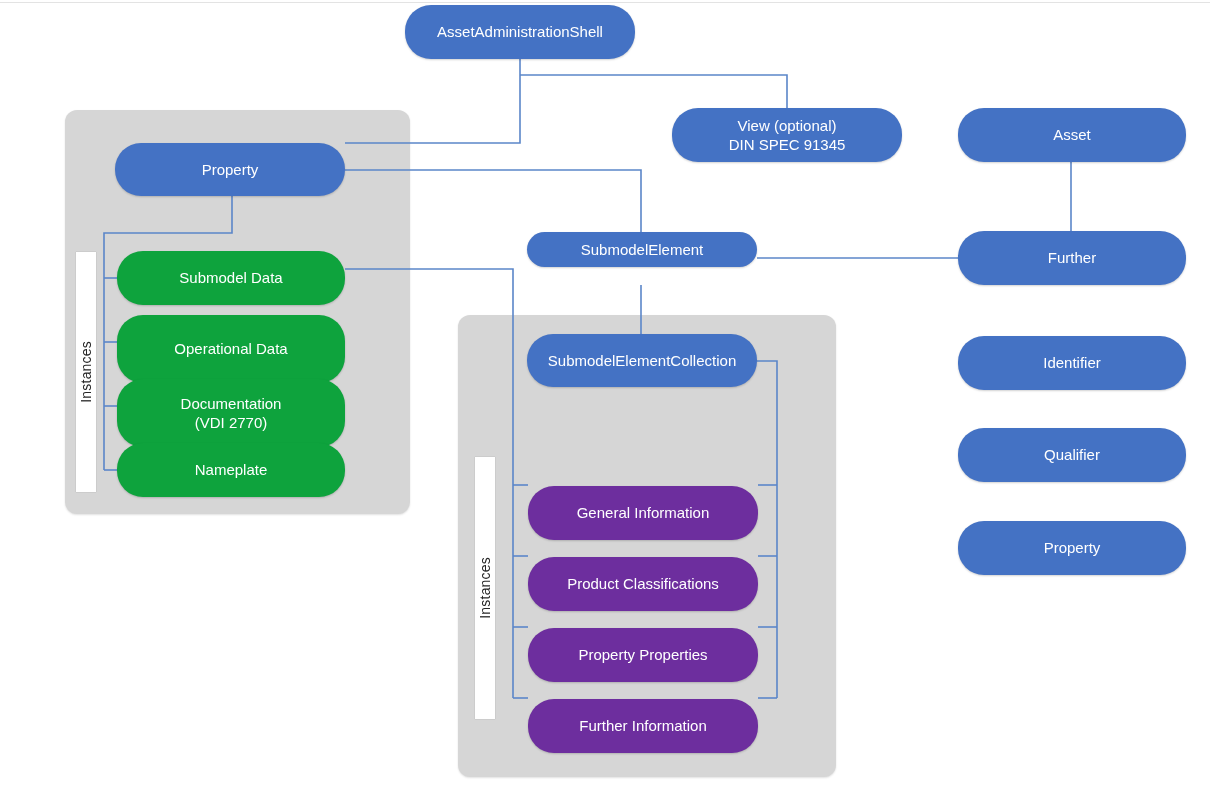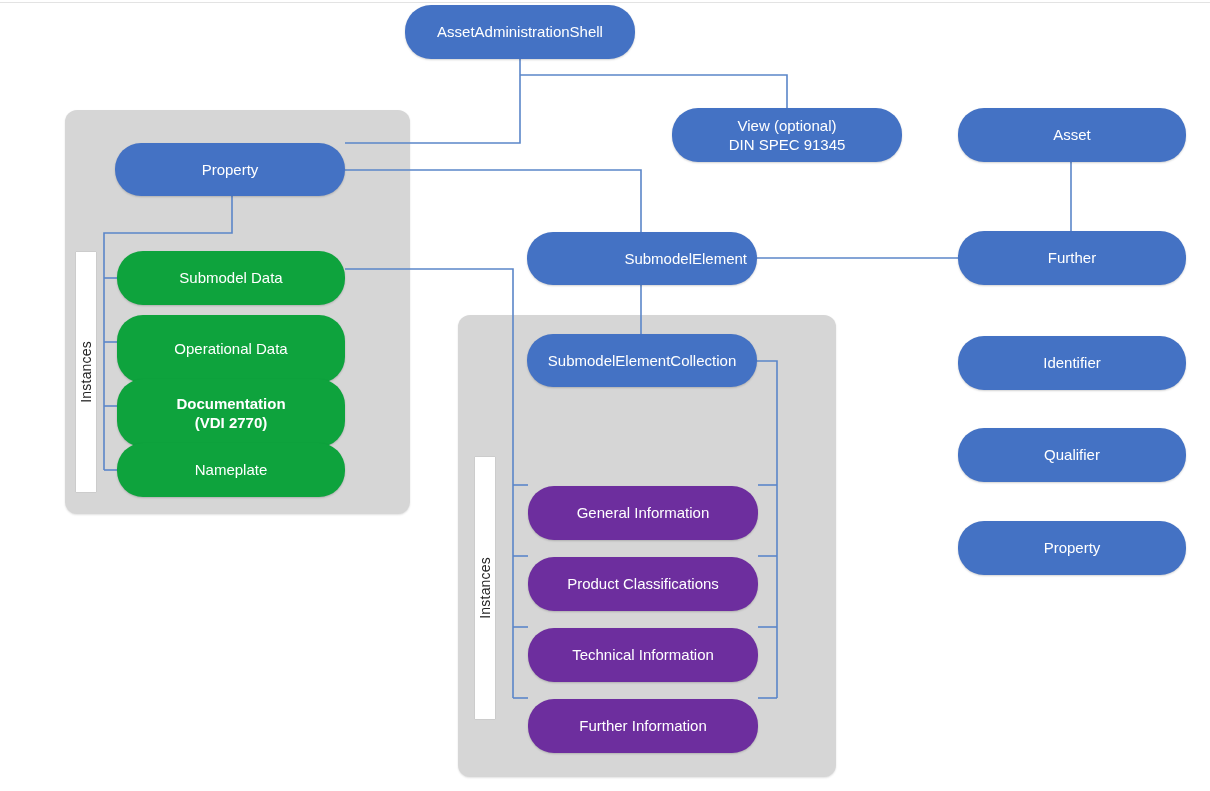--- a/index.html
+++ b/index.html
@@ -157,49 +157,49 @@
   </div>
 
   <div class="node green" style="left:117px; top:251px; width:228px; height:54px;">
     <span>Submodel Data</span>
   </div>
 
   <div class="node green" style="left:117px; top:315px; width:228px; height:68px;">
     <span>Operational Data</span>
   </div>
 
-  <div class="node green" style="left:117px; top:379px; width:228px; height:68px;font-weight:bold;">
+  <div class="node green" style="left:117px; top:379px; width:228px; height:68px;">
     <span class="lines">
       <span class="l1">Documentation</span>
       <span class="l2">(VDI 2770)</span>
     </span>
   </div>
 
   <div class="node green" style="left:117px; top:443px; width:228px; height:54px;">
     <span>Nameplate</span>
   </div>
 
-  <div class="node blue" style="left:527px; top:232px; width:230px; height:53px;justify-content:flex-end;">
+  <div class="node blue" style="left:527px; top:232px; width:230px; height:35px;">
     <span>SubmodelElement</span>
   </div>
 
   <div class="node blue" style="left:527px; top:334px; width:230px; height:53px;">
     <span>SubmodelElementCollection</span>
   </div>
 
   <div class="node purple" style="left:528px; top:458px; width:230px; height:54px;">
     <span>General Information</span>
   </div>
 
   <div class="node purple" style="left:528px; top:529px; width:230px; height:54px;">
     <span>Product Classifications</span>
   </div>
 
   <div class="node purple" style="left:528px; top:600px; width:230px; height:54px;">
-    <span>Technical Information</span>
+    <span>Property Properties</span>
   </div>
 
   <div class="node purple" style="left:528px; top:671px; width:230px; height:54px;">
     <span>Further Information</span>
   </div>
 
   <div class="node blue" style="left:958px; top:108px; width:228px; height:54px;">
     <span>Asset</span>
   </div>
 

